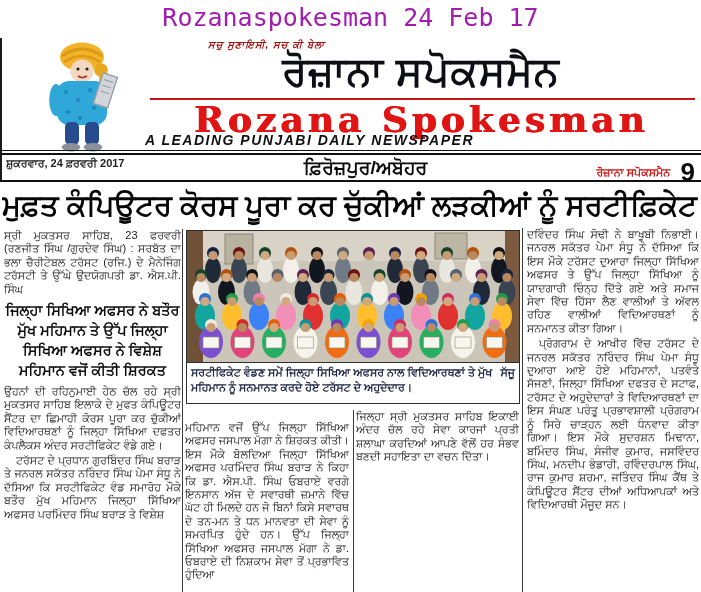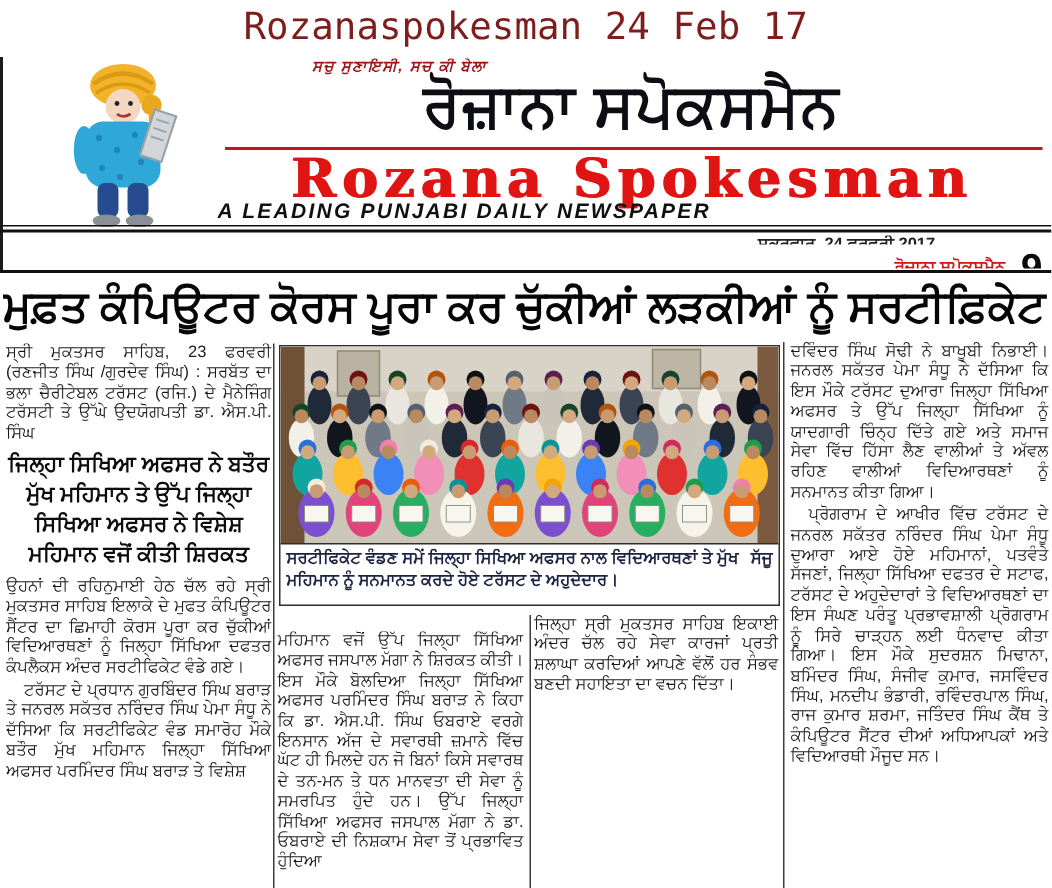--- a/index.html
+++ b/index.html
@@ -1,21 +1,21 @@
 <!DOCTYPE html>
 <html><head>
 <meta charset="utf-8">
 <style>
   html,body{margin:0;padding:0;background:#ffffff;}
   body{width:701px;height:592px;position:relative;overflow:hidden;
        font-family:"Liberation Sans",sans-serif;color:#1c1c1c;}
   .abs{position:absolute;}
   
   .top-title{top:3px;left:0;width:701px;text-align:center;
-    font-family:"DejaVu Sans Mono",monospace;font-size:25px;color:#7f1d1d;}
+    font-family:"DejaVu Sans Mono",monospace;font-size:25px;color:#a21caf;}
   
   .clip{top:38px;left:0;width:701px;height:554px;background:#fff;}
   .left-edge{left:0;top:0;width:2px;height:144px;background:#1b1b1b;}
   
   .mascot{left:26px;top:2px;width:120px;height:112px;}
   .slogan{left:208px;top:1px;width:280px;font-size:10px;font-weight:bold;
     font-style:italic;color:#a31515;letter-spacing:1px;white-space:nowrap;overflow:hidden;}
   .mast-title{left:145px;top:8px;width:552px;height:50px;text-align:center;
     font-size:40px;font-weight:bold;color:#0d0d14;letter-spacing:1px;
     white-space:nowrap;overflow:hidden;line-height:50px;}
@@ -25,21 +25,21 @@
     color:#e11414;letter-spacing:4px;white-space:nowrap;overflow:hidden;
     text-shadow:1px 0 0 #e11414;}
   .tagline{left:145px;top:94px;width:552px;text-align:left;font-size:14px;
     font-weight:bold;font-style:italic;letter-spacing:1.5px;color:#101010;
     white-space:nowrap;overflow:hidden;}
   
   .bar{left:0;top:112px;width:701px;height:32px;box-sizing:border-box;
     border-top:1px solid #111;border-bottom:2px solid #111;}
   .bar::before{content:"";position:absolute;top:2px;left:0;right:0;height:2px;background:#111;}
   .bar-inner{position:absolute;top:6px;left:6px;right:6px;bottom:1px;
-    display:flex;align-items:flex-end;flex-direction:column;}
+    display:flex;align-items:flex-start;}
   .bar-date{font-size:11px;font-weight:bold;color:#222;width:190px;white-space:nowrap;overflow:hidden;}
   .bar-edition{flex:1;text-align:center;font-size:19px;font-weight:bold;color:#0b0b0b;white-space:nowrap;overflow:hidden;}
   .bar-right{width:160px;text-align:right;white-space:nowrap;overflow:hidden;}
   .bar-paper{font-size:11px;font-weight:bold;color:#d01616;vertical-align:middle;}
   .bar-page{font-size:26px;font-weight:bold;color:#0a0a0a;margin-left:6px;vertical-align:middle;}
   
   .headline{left:2px;top:146px;width:697px;height:42px;text-align:center;
     font-size:29px;font-weight:bold;color:#060606;line-height:42px;
     white-space:nowrap;overflow:hidden;}
   

